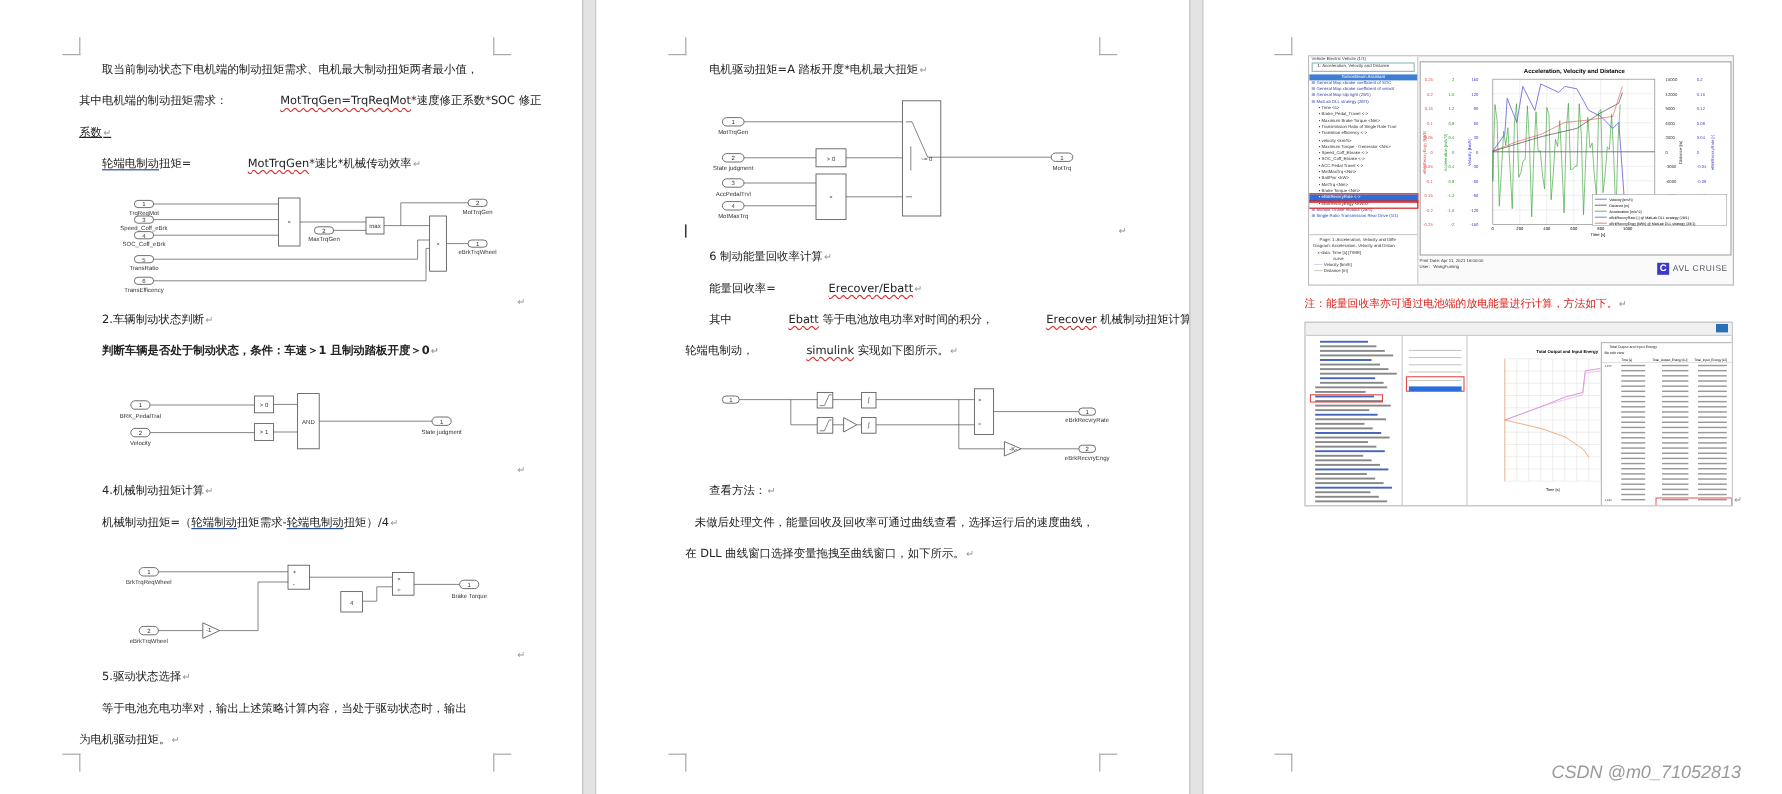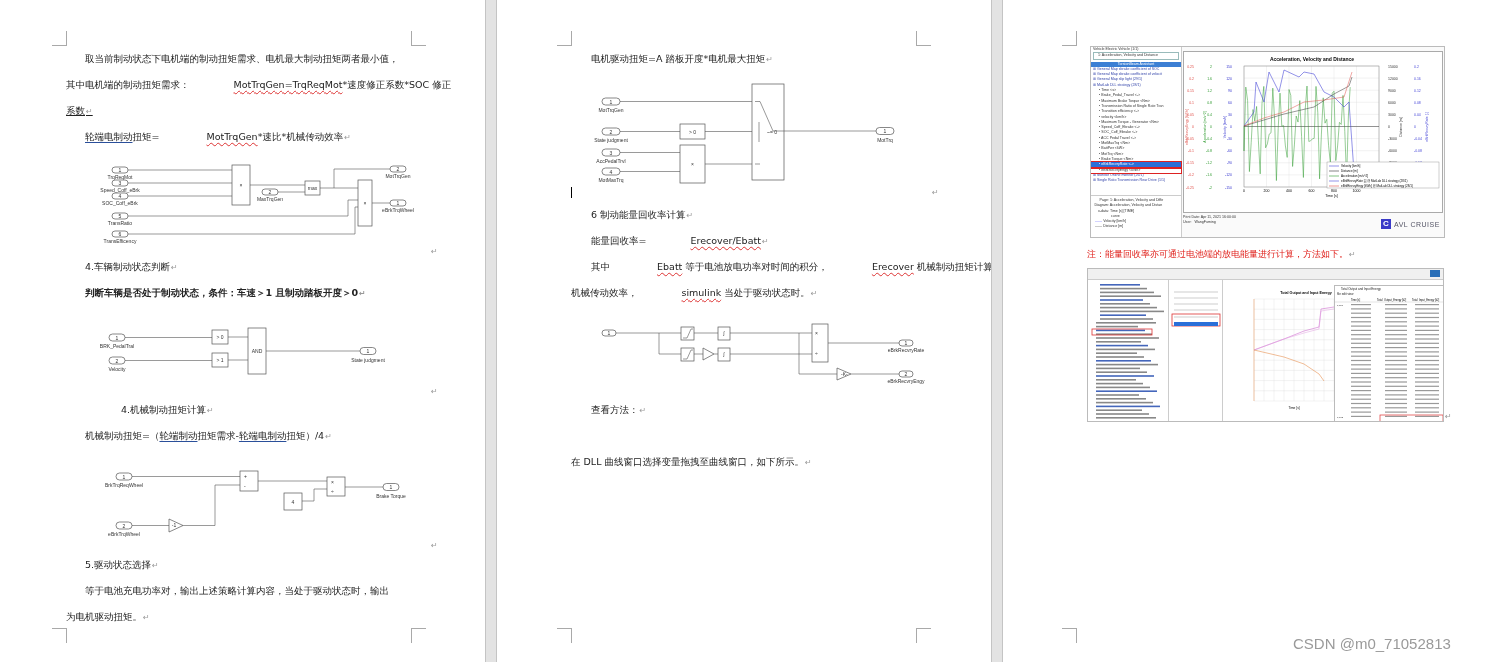--- a/index.html
+++ b/index.html
@@ -90,21 +90,21 @@
         </g>
       <g>
           <rect x="290" y="37" width="16" height="6" rx="3" class="blk"></rect>
           <text x="298" y="42" class="lbl" text-anchor="middle">1</text>
           <text x="298" y="49" class="lbl" text-anchor="middle">eBrkTrqWheel</text>
         </g>
     </svg>
   </div>
   <div class="t pm" style="left:430px;top:246px;">↵</div>
 
-  <div class="t" style="left:85px;top:261px;"><span>4.车辆制动状态判断</span><span class="pm">↵</span></div>
+  <div class="t" style="left:85px;top:261px;"><span>2.车辆制动状态判断</span><span class="pm">↵</span></div>
   <div class="t" style="left:85px;top:287px;font-weight:bold;"><span>判断车辆是否处于制动状态，条件：车速＞1 且制动踏板开度＞0</span><span class="pm">↵</span></div>
 
   <div class="diagram" style="left:95px;top:325px;">
     <svg width="300" height="50" viewBox="0 0 300 50">
       <g>
           <rect x="14" y="9" width="16" height="7" rx="3.5" class="blk"></rect>
           <text x="22" y="14.5" class="lbl" text-anchor="middle">1</text>
           <text x="22" y="23" class="lbl" text-anchor="middle">BRK_PedalTral</text>
         </g>
       <g>
@@ -123,21 +123,21 @@
       <path class="wire" d="M171 26 H265"></path>
       <g>
           <rect x="265" y="22.5" width="16" height="7" rx="3.5" class="blk"></rect>
           <text x="273" y="28" class="lbl" text-anchor="middle">1</text>
           <text x="273" y="37" class="lbl" text-anchor="middle">State judgment</text>
         </g>
     </svg>
   </div>
   <div class="t pm" style="left:430px;top:386px;">↵</div>
 
-  <div class="t" style="left:85px;top:404px;margin-left:36px;"><span>4.机械制动扭矩计算</span><span class="pm">↵</span></div>
+  <div class="t" style="left:85px;top:404px;"><span>4.机械制动扭矩计算</span><span class="pm">↵</span></div>
   <div class="t" style="left:85px;top:430px;"><span>机械制动扭矩=（</span><span class="ul">轮端制动</span><span>扭矩需求-</span><span class="ul">轮端电制动</span><span>扭矩）/4</span><span class="pm">↵</span></div>
 
   <div class="diagram" style="left:100px;top:468px;">
     <svg width="320" height="75" viewBox="0 0 320 75">
       <g>
           <rect x="16" y="5" width="16" height="7" rx="3.5" class="blk"></rect>
           <text x="24" y="10.5" class="lbl" text-anchor="middle">1</text>
           <text x="24" y="19" class="lbl" text-anchor="middle">BrkTrqReqWheel</text>
         </g>
       <g>
@@ -222,21 +222,21 @@
           <text x="293" y="60" class="lbl" text-anchor="middle">MotTrq</text>
         </g>
     </svg>
   </div>
   <div class="cursor" style="left:74px;top:187px;height:11px;"></div>
   <div class="t pm" style="left:434px;top:187px;">↵</div>
 
   <div class="t" style="left:94px;top:209px;"><span>6 制动能量回收率计算</span><span class="pm">↵</span></div>
   <div class="t" style="left:94px;top:235px;"><span>能量回收率=</span><span class="sq">Erecover/Ebatt</span><span class="pm">↵</span></div>
   <div class="t" style="left:94px;top:261px;"><span>其中 </span><span class="sq">Ebatt</span><span> 等于电池放电功率对时间的积分，</span><span class="sq">Erecover</span><span> 机械制动扭矩计算</span></div>
-  <div class="t" style="left:74px;top:287px;"><span>机械传动效率，</span><span class="sq">simulink</span><span> 当处于驱动状态时。</span><span class="pm">↵</span></div>
+  <div class="t" style="left:74px;top:287px;"><span>轮端电制动，</span><span class="sq">simulink</span><span> 实现如下图所示。</span><span class="pm">↵</span></div>
 
   <div class="diagram" style="left:102px;top:320px;">
     <svg width="335" height="65" viewBox="0 0 335 65">
       <g>
           <rect x="3" y="10" width="14" height="6" rx="3" class="blk"></rect>
           <text x="10" y="15" class="lbl" text-anchor="middle">1</text>
         </g>
       <path class="wire" d="M17 13 H82 M60 13 V34 H82"></path>
       <rect x="82" y="7" width="13" height="13" class="blk"></rect>
         <path class="wire" d="M84 18 L88 18 L92 9 L94 9"></path>
@@ -264,20 +264,21 @@
         </g>
       <g>
           <rect x="300" y="51" width="14" height="6" rx="3" class="blk"></rect>
           <text x="307" y="56" class="lbl" text-anchor="middle">2</text>
           <text x="307" y="63" class="lbl" text-anchor="middle">eBrkRecvryEngy</text>
         </g>
     </svg>
   </div>
 
   <div class="t" style="left:94px;top:404px;"><span>查看方法：</span><span class="pm">↵</span></div>
+  <div class="t" style="left:82px;top:430px;"><span>未做后处理文件，能量回收及回收率可通过曲线查看，选择运行后的速度曲线，</span></div>
   <div class="t" style="left:74px;top:456px;"><span>在 DLL 曲线窗口选择变量拖拽至曲线窗口，如下所示。</span><span class="pm">↵</span></div>
 </div>
 
 <div class="gutter" style="left:991px;width:12px;"></div>
 
 <div class="page" style="left:1003px;width:482px;">
   <div class="crop tl" style="left:59px;top:31px;"></div>
   <div class="crop bl" style="left:59px;top:628px;"></div>
 
   <div class="shot" style="left:87px;top:46px;width:353px;height:190px;">
@@ -637,14 +638,14 @@
           <text x="2" y="120.8" font-size="2.4" fill="#333" font-family="Liberation Sans, sans-serif">1,183</text>
           <rect x="16" y="118.8" width="20" height="1.2" fill="#999"></rect>
           <rect x="50" y="118.8" width="22" height="1.2" fill="#999"></rect>
           <rect x="80" y="118.8" width="24" height="1.2" fill="#999"></rect>
           <rect x="45" y="118" width="63" height="8" fill="none" stroke="#d33" stroke-width="0.7"></rect>
         </svg>
     </div>
   </div>
   <div class="t pm" style="left:441px;top:411px;">↵</div>
 
-  <div class="watermark" style="left:290px;top:635px;">CSDN @m0_71052813</div>
+  <div class="watermark" style="left:290px;top:635px;font-style:italic;">CSDN @m0_71052813</div>
 </div>
 
 </body></html>

